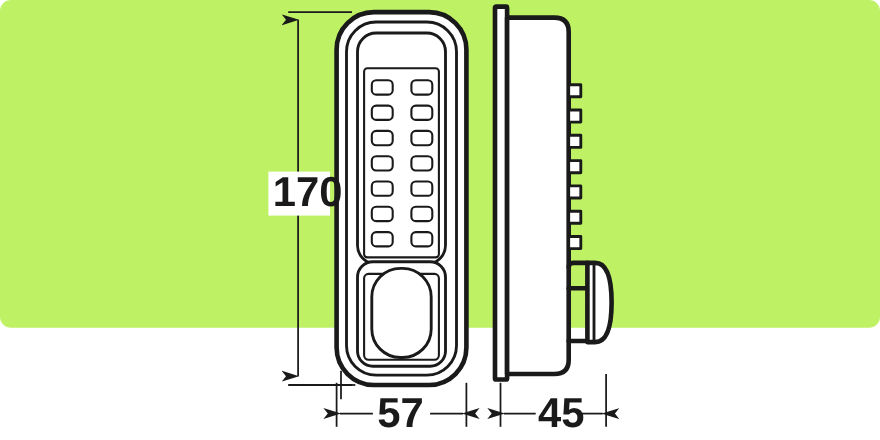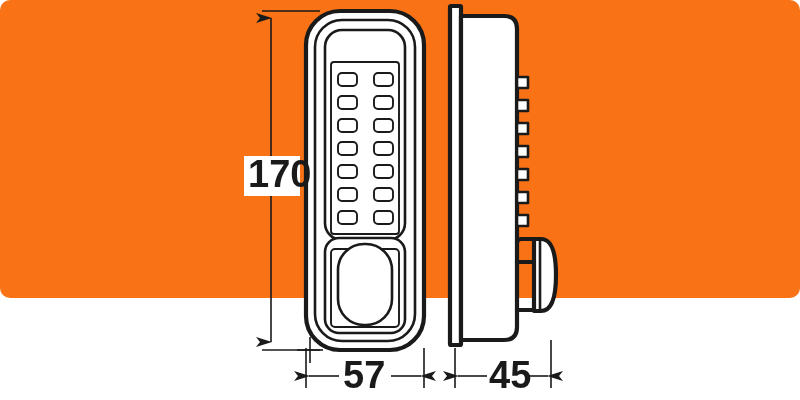--- a/index.html
+++ b/index.html
@@ -11,21 +11,21 @@
   body {
     width: 800px;
     height: 400px;
     overflow: hidden;
     font-family: "Liberation Sans", sans-serif;
   }
   #drawing-root {
     position: relative;
     width: 800px;
     height: 298px;
-    background: #f97316;
+    background: #bef264;
     border-radius: 10px;
   }
   svg.drawing {
     display: block;
     width: 800px;
     height: 400px;
   }
   .dim-text {
     font-family: "Liberation Sans", sans-serif;
     font-weight: bold;

